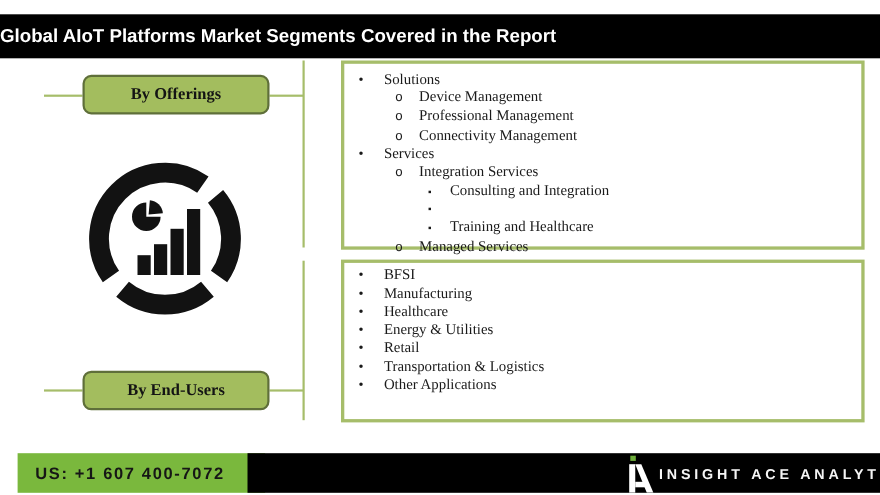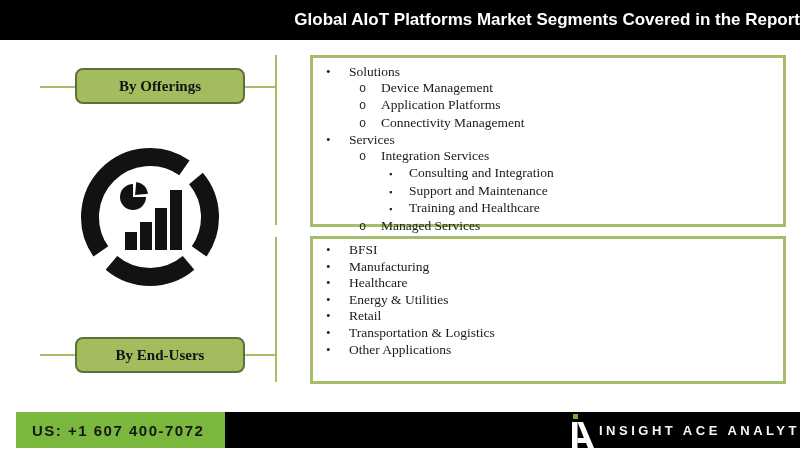--- a/index.html
+++ b/index.html
@@ -1,21 +1,21 @@
 <!DOCTYPE html>
 <html style="--accent_green: #a3bd5e; --line_green: #a6bd6a; --footer_green: #7ab83d; --banner_black: #000000; --icon_black: #121212; --logo_dot_green: #6faf3c;"><head>
 <meta charset="utf-8">
 <style>
   html,body{margin:0;padding:0;background:#fff;}
   #page{position:relative;width:800px;height:450px;background:#ffffff;overflow:hidden;
         font-family:"Liberation Serif",serif;}
 
   
-  .banner{position:absolute;left:0;top:0;width:800px;height:40px;background:var(--banner_black,#000);
-          display:flex;align-items:center;justify-content:flex-end;}
+  .banner{position:absolute;left:0;top:13px;width:800px;height:40px;background:var(--banner_black,#000);
+          display:flex;align-items:center;justify-content:flex-start;}
   .banner .title{color:#fff;font-family:"Liberation Sans",sans-serif;font-weight:bold;font-size:17px;}
 
   
   .hline{position:absolute;height:2px;background:var(--line_green,#a6bd6a);}
   .vline{position:absolute;width:2px;background:var(--line_green,#a6bd6a);}
 
   
   .seg-btn{position:absolute;left:75px;width:170px;height:36px;background:var(--accent_green,#a3bd5e);
            border:2px solid #5f6f3a;border-radius:8px;display:flex;align-items:center;justify-content:center;
            box-sizing:border-box;cursor:default;}
@@ -90,41 +90,40 @@
       <div class="row r1">
         <span class="bullet">•</span>
         <span class="txt">Solutions</span>
       </div>
       <div class="row r2">
         <span class="bullet">o</span>
         <span class="txt">Device Management</span>
       </div>
       <div class="row r2">
         <span class="bullet">o</span>
-        <span class="txt">Application Platforms</span>
+        <span class="txt">Professional Management</span>
       </div>
       <div class="row r2">
         <span class="bullet">o</span>
         <span class="txt">Connectivity Management</span>
       </div>
       <div class="row r1">
         <span class="bullet">•</span>
         <span class="txt">Services</span>
       </div>
       <div class="row r2">
         <span class="bullet">o</span>
         <span class="txt">Integration Services</span>
       </div>
       <div class="row r3">
         <span class="bullet">▪</span>
         <span class="txt">Consulting and Integration</span>
       </div>
       <div class="row r3">
         <span class="bullet">▪</span>
-        <span class="txt">Support and Maintenance</span>
       </div>
       <div class="row r3">
         <span class="bullet">▪</span>
         <span class="txt">Training and Healthcare</span>
       </div>
       <div class="row r2">
         <span class="bullet">o</span>
         <span class="txt">Managed Services</span>
       </div>
     </div>

